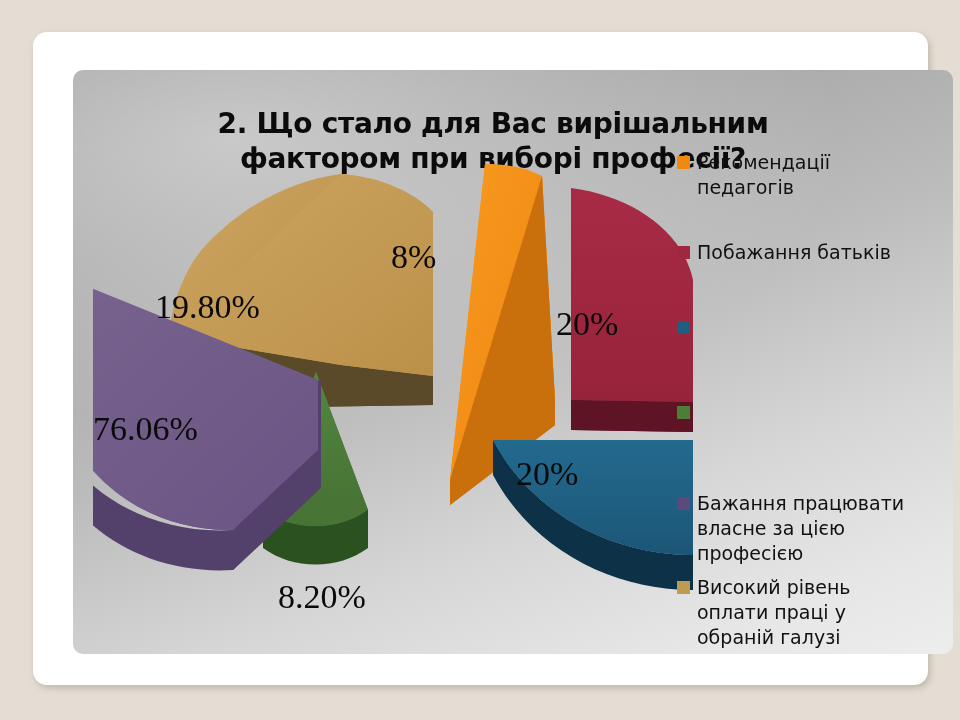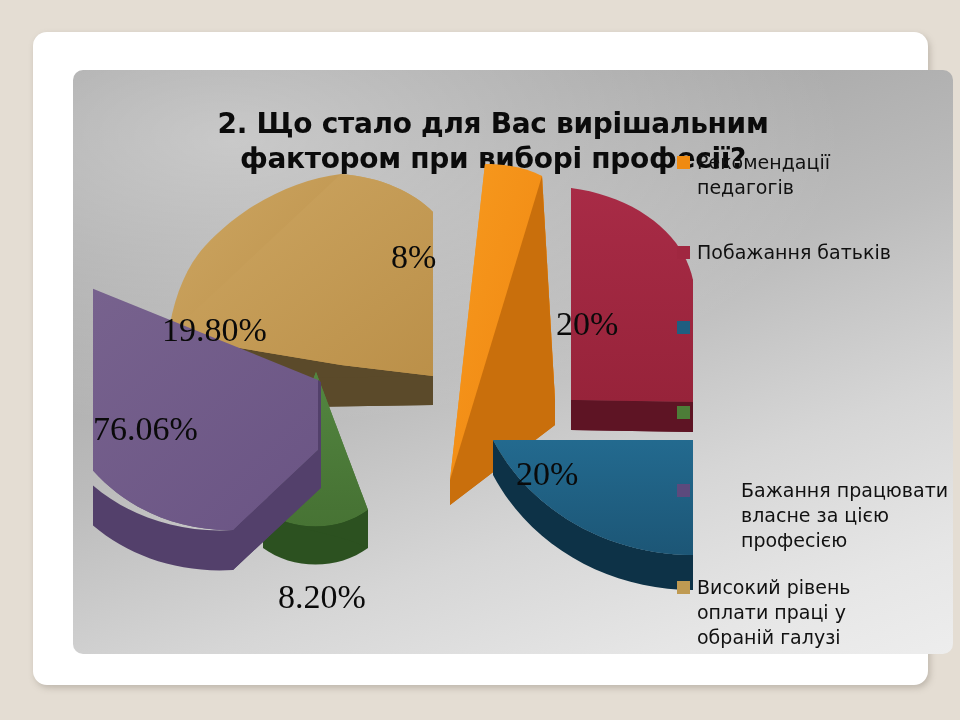--- a/index.html
+++ b/index.html
@@ -45,38 +45,38 @@
   .dlabel{
     position:absolute;
     font-family:"Liberation Serif","DejaVu Serif",serif;
     font-size:34px;color:#0a0a0a;white-space:nowrap;
   }
   .dl-0{left:318px;top:168px;}          
   .dl-1{left:483px;top:235px;}          
   .dl-2{left:443px;top:385px;}          
   .dl-3{left:205px;top:508px;}          
   .dl-4{left:20px;top:340px;}           
-  .dl-5{left:89px;top:218px;margin-top:23px;}           
+  .dl-5{left:82px;top:218px;}           
 
   
   #legend{position:absolute;left:604px;top:80px;width:272px;}
   .leg-item{position:absolute;display:flex;align-items:flex-start;}
   .swatch{
     width:13px;height:13px;flex:0 0 13px;margin-top:6px;margin-right:7px;
   }
   .leg-text{
     font-family:"DejaVu Sans","Liberation Sans",sans-serif;
     font-size:19px;line-height:25px;color:#111;
     white-space:pre-line;
   }
   .li-0{top:0px;}
   .li-1{top:90px;justify-content:center;}
   .li-2{top:165px;}
   .li-3{top:250px;}
-  .li-4{top:328px;gap:44px;}
+  .li-4{top:341px;}
   .li-5{top:425px;}
 </style>
 </head>
 <body>
 
 <div id="slide">
 
   <div id="card">
 
     <div id="chart-panel">

